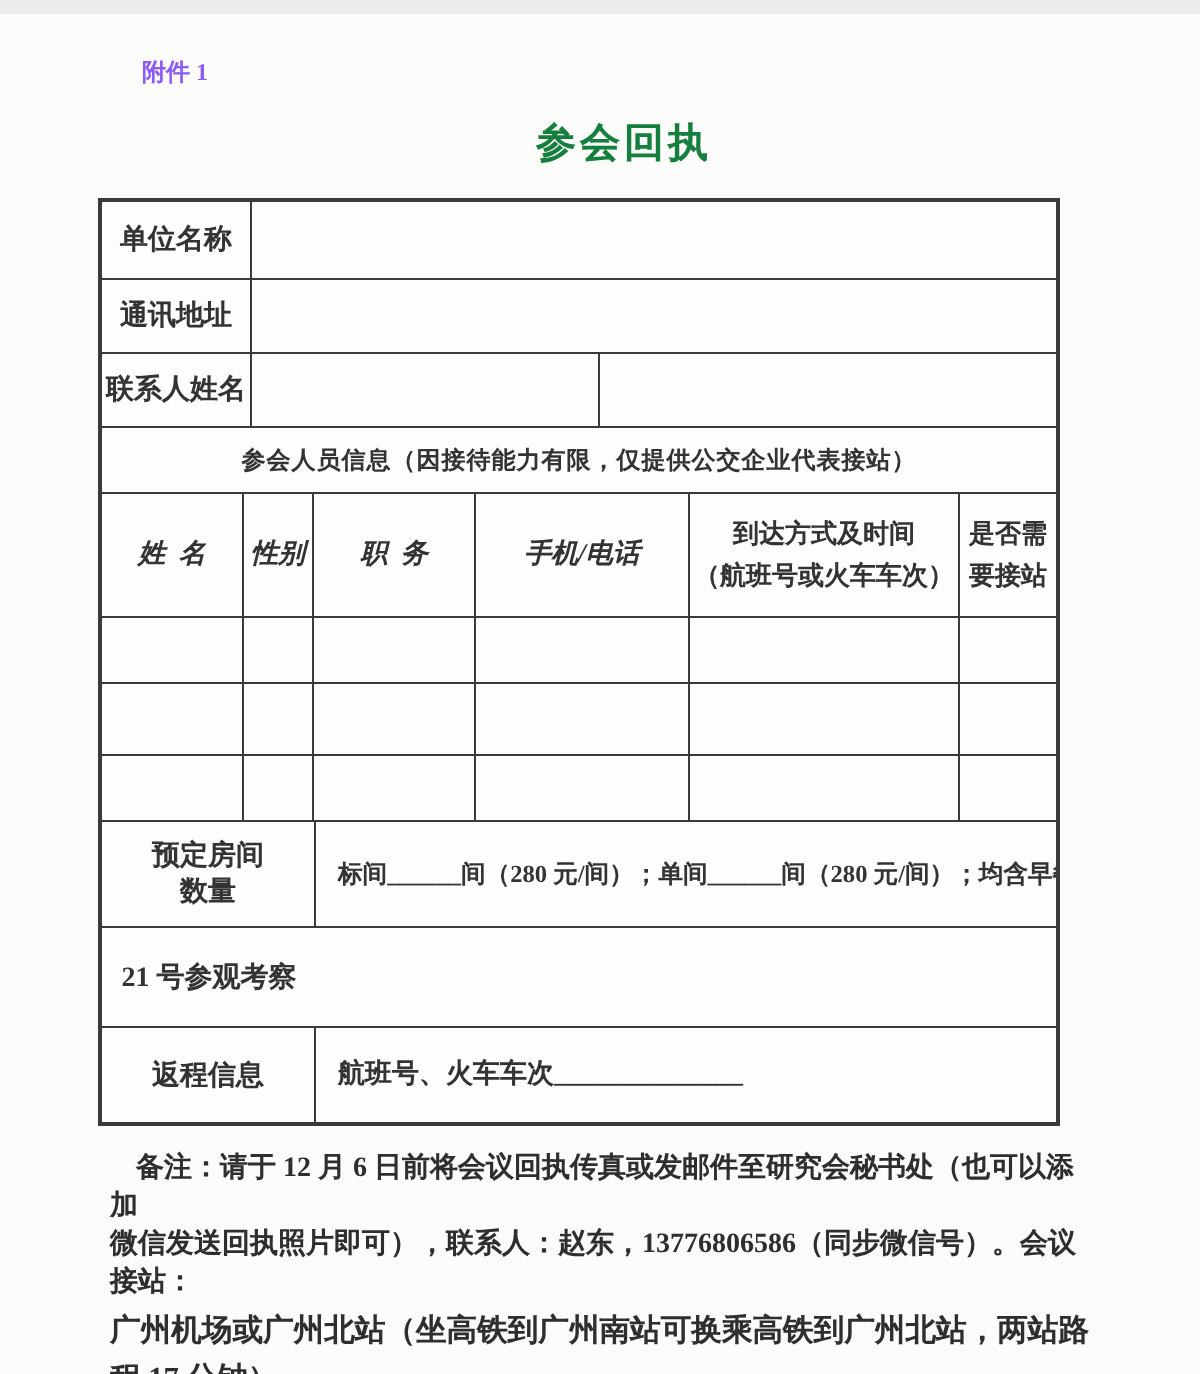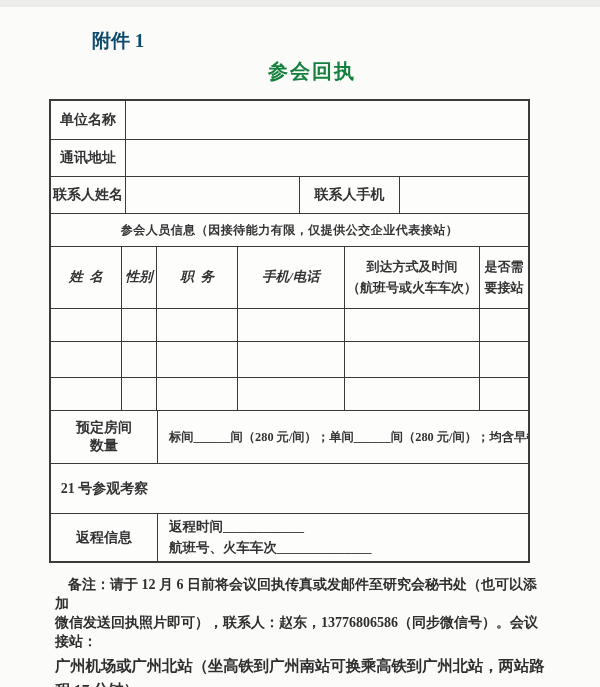--- a/index.html
+++ b/index.html
@@ -4,22 +4,22 @@
 <style>
   html,body{margin:0;padding:0;}
   body{
     width:600px;height:687px;position:relative;overflow:hidden;
     background:#fbfbf9;
     font-family:"Liberation Serif","DejaVu Serif",serif;
     color:#333;
   }
   .top-strip{position:absolute;left:0;top:0;width:600px;height:7px;background:#ececea;}
   .attachment{
-    position:absolute;left:92px;top:28px;
-    font-size:19px;font-weight:bold;color:#0c4a6e;
+    position:absolute;left:71px;top:28px;
+    font-size:12px;font-weight:bold;color:#8b5cf6;
   }
   .doc-title{
     position:absolute;left:12px;top:58px;width:600px;text-align:center;
     font-size:20px;font-weight:bold;letter-spacing:2px;color:#15803d;
   }
   .form-table{
     position:absolute;left:49px;top:99px;width:481px;
     border:2px solid #3a3a3a;box-sizing:border-box;background:#fdfdfc;
   }
   .row{display:flex;border-bottom:1px solid #3a3a3a;box-sizing:border-box;}
@@ -82,21 +82,20 @@
   </div>
 
   <div class="row h-addr">
     <div class="cell c-label">通讯地址</div>
     <div class="cell c-wide"></div>
   </div>
 
   <div class="row h-contact">
     <div class="cell c-label">联系人姓名</div>
     <div class="cell c-field-a"></div>
-    <div class="cell c-label2">联系人手机</div>
     <div class="cell c-wide"></div>
   </div>
 
   <div class="row h-span">
     <div class="cell c-wide span-head">参会人员信息（因接待能力有限，仅提供公交企业代表接站）</div>
   </div>
 
   <div class="row h-head">
     <div class="cell c-name hdr">姓  名</div>
     <div class="cell c-gender hdr">性别</div>
@@ -149,21 +148,20 @@
     </div>
   </div>
 
   <div class="row h-visit">
     <div class="cell c-blabel">21 号参观考察</div>
   </div>
 
   <div class="row h-return">
     <div class="cell c-blabel">返程信息</div>
     <div class="cell c-bcontent">
-      <span class="content-line">返程时间____________</span>
       <span class="content-line">航班号、火车车次______________</span>
     </div>
   </div>
 
 </div>
 
 <div class="note">
   <div class="note-line indent">备注：请于 12 月 6 日前将会议回执传真或发邮件至研究会秘书处（也可以添加</div>
   <div class="note-line">微信发送回执照片即可），联系人：赵东，13776806586（同步微信号）。会议接站：</div>
   <div class="note-line big gap">广州机场或广州北站（坐高铁到广州南站可换乘高铁到广州北站，两站路</div>

